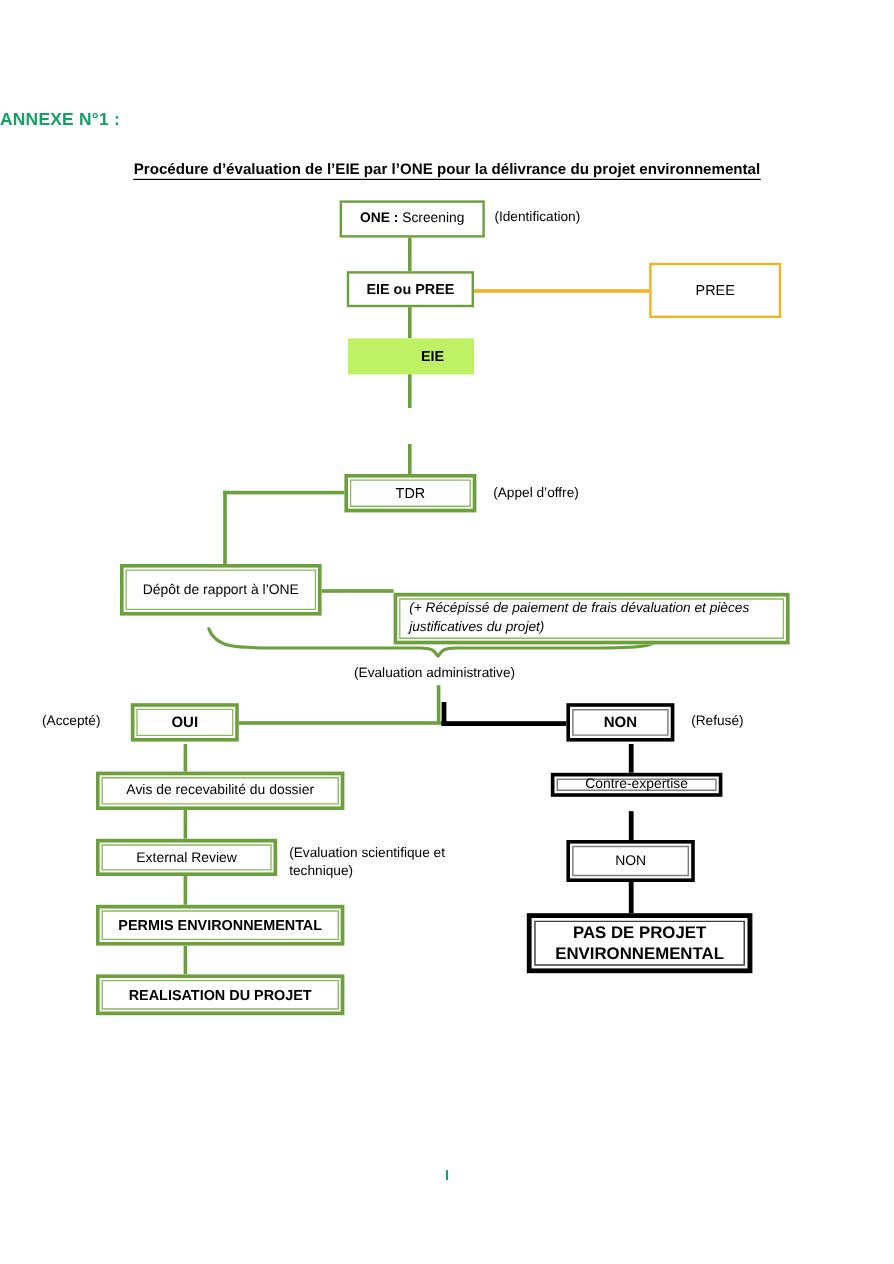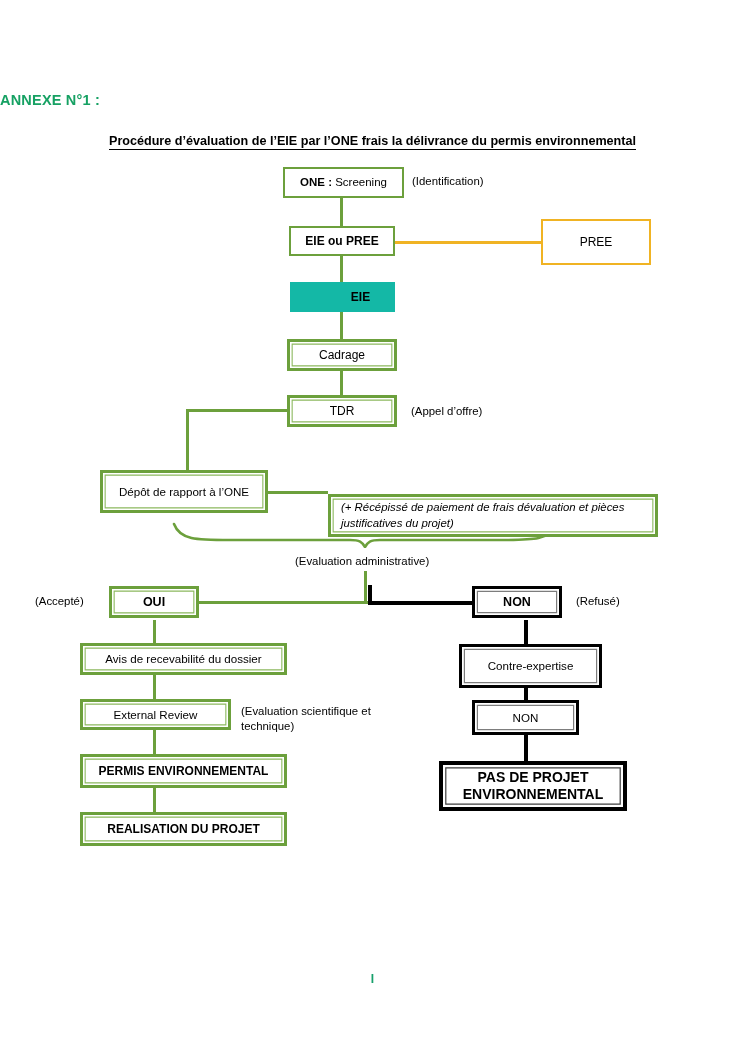--- a/index.html
+++ b/index.html
@@ -87,21 +87,21 @@
   .b-double-heavy {
     border: 4px solid #000000;
     box-shadow: inset 0 0 0 2.2px #ffffff, inset 0 0 0 3.4px #3d3d3d;
   }
   
   .o-single {
     border: 2.8px solid #f0b323;
   }
   
   .fill-green {
-    background: #14b8a6;
+    background: #bef264;
     border: none;
     padding-left: 36px;
   }
   .bold { font-weight: bold; }
 
   
   .conn {
     position: absolute;
     z-index: 1;
   }
@@ -129,21 +129,21 @@
     text-align: left;
     padding-left: 10px;
   }
 </style>
 </head>
 <body>
 
 <div id="page">
 
   <div class="title">ANNEXE N°1 :</div>
-  <div class="subtitle"><span>Procédure d’évaluation de l’EIE par l’ONE frais la délivrance du permis environnemental</span></div>
+  <div class="subtitle"><span>Procédure d’évaluation de l’EIE par l’ONE pour la délivrance du projet environnemental</span></div>
 
   <div class="conn v-green" style="left:340px; top:196px; height:30px;"></div>
 
   <div class="conn h-orange" style="left:395px; top:241px; width:146px;"></div>
 
   <div class="conn v-green" style="left:340px; top:254px; height:28px;"></div>
 
   <div class="conn v-green" style="left:340px; top:310px; height:30px;"></div>
 
   <div class="conn v-green" style="left:340px; top:370px; height:28px;"></div>
@@ -177,21 +177,20 @@
     <span><b>ONE :</b><span> Screening</span></span>
   </div>
   <div class="annot" style="left:412px; top:174px;">(Identification)</div>
 
   <div class="node g-single bold" style="left:289px; top:226px; width:106px; height:30px; font-size:12px;">EIE ou PREE</div>
 
   <div class="node o-single" style="left:541px; top:219px; width:110px; height:46px; font-size:12px;">PREE</div>
 
   <div class="node fill-green bold" style="left:290px; top:282px; width:105px; height:30px; font-size:12px;">EIE</div>
 
-  <div class="node g-double" style="left:287px; top:339px; width:110px; height:32px; font-size:12px;">Cadrage</div>
 
   <div class="node g-double" style="left:287px; top:395px; width:110px; height:32px; font-size:12px;">TDR</div>
   <div class="annot" style="left:411px; top:404px;">(Appel d’offre)</div>
 
   <div class="node g-double" style="left:100px; top:470px; width:168px; height:43px; font-size:11.6px; padding:0 8px;">Dépôt de rapport à l’ONE</div>
 
   <div class="node g-double left-align italic" style="left:328px; top:470px; width:330px; height:43px; font-size:11.4px;margin-top:24px;">(+ Récépissé de paiement de frais dévaluation et pièces justificatives du projet)</div>
 
   <div class="annot" style="left:283px; top:554px;margin-left:12px;">(Evaluation administrative)</div>
 
@@ -204,21 +203,21 @@
 
   <div class="node g-double" style="left:80px; top:699px; width:151px; height:31px; font-size:11.6px;">External Review</div>
 
   <div class="node g-double" style="left:80px; top:643px; width:207px; height:32px; font-size:11.6px;">Avis de recevabilité du dossier</div>
   <div class="annot" style="left:241px; top:704px; width:160px;">(Evaluation scientifique et technique)</div>
 
   <div class="node g-double bold" style="left:80px; top:754px; width:207px; height:34px; font-size:12px;">PERMIS ENVIRONNEMENTAL</div>
 
   <div class="node g-double bold" style="left:80px; top:812px; width:207px; height:34px; font-size:12px;">REALISATION DU PROJET</div>
 
-  <div class="node b-double" style="left:459px; top:644px; width:143px; height:44px; font-size:11.6px;">Contre-expertise</div>
+  <div class="node b-double" style="left:459px; top:644px; width:143px; height:20px; font-size:11.6px;">Contre-expertise</div>
 
   <div class="node b-double" style="left:472px; top:700px; width:107px; height:35px; font-size:11.6px;">NON</div>
 
   <div class="node b-double-heavy bold" style="left:439px; top:761px; width:188px; height:50px; font-size:14px; line-height:1.25; padding:0 8px;">PAS DE PROJET ENVIRONNEMENTAL</div>
 
   <div class="footer-mark">I</div>
 
 </div>
 
 </body></html>

